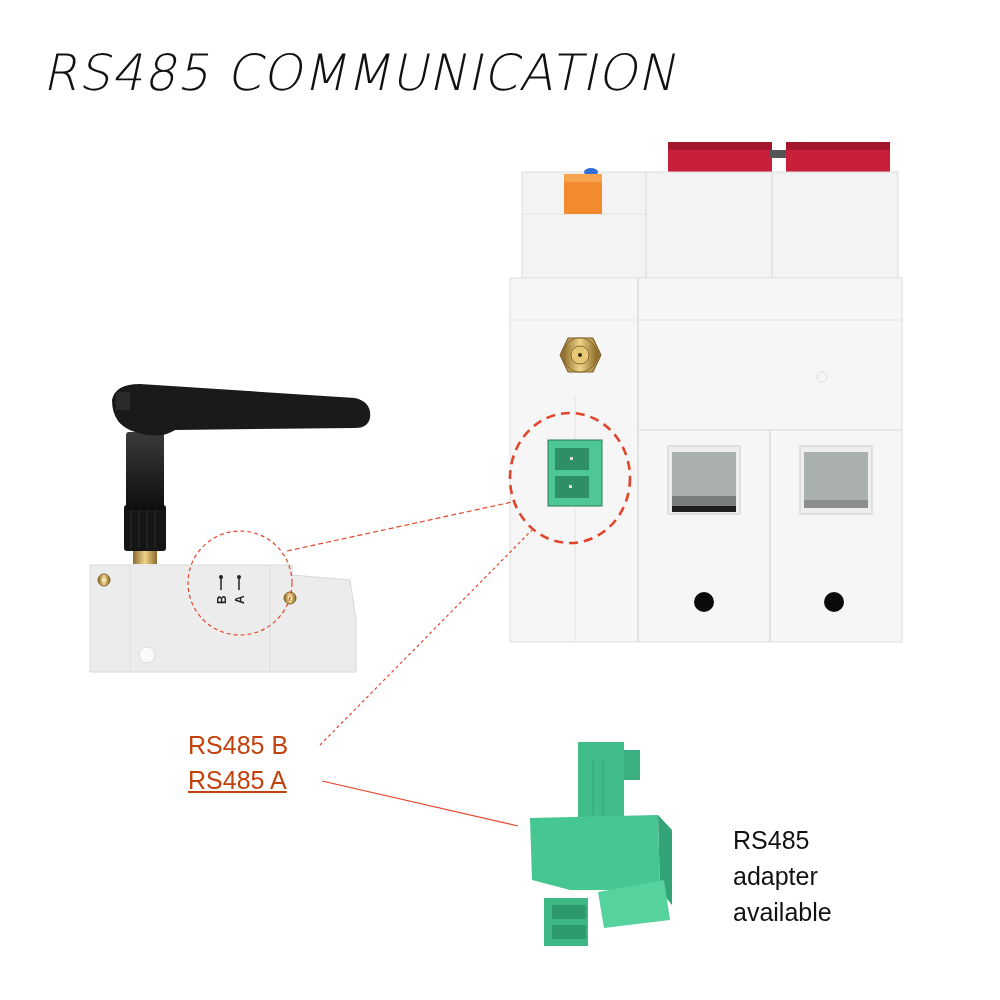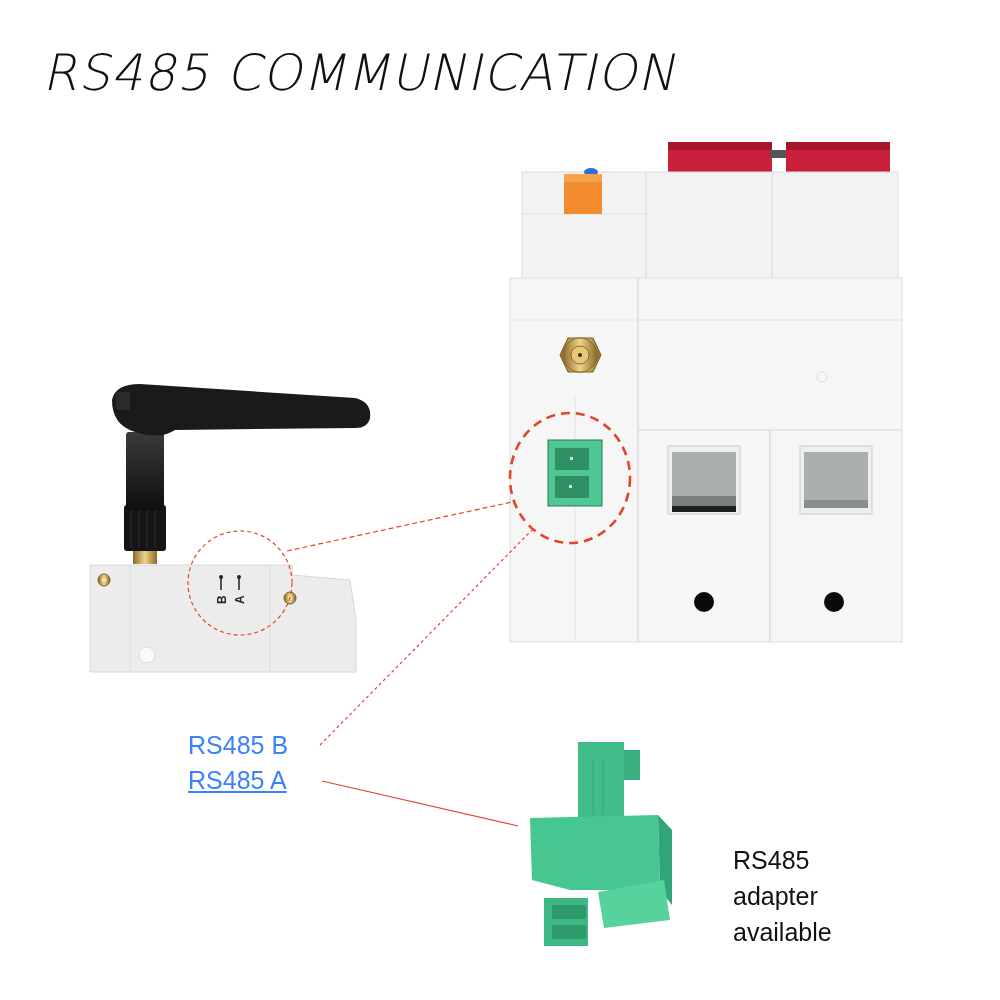--- a/index.html
+++ b/index.html
@@ -1,19 +1,19 @@
 <!DOCTYPE html>
 <html><head>
 <meta charset="utf-8">
 <style>
   html,body{margin:0;padding:0;background:#ffffff;}
   body{width:1000px;height:1000px;position:relative;overflow:hidden;font-family:"Liberation Sans",sans-serif;}
   .title{position:absolute;left:40px;top:44px;font-family:"DejaVu Sans",sans-serif;font-weight:200;font-size:50px;letter-spacing:1px;color:#111;transform:skewX(-12deg);transform-origin:left bottom;white-space:nowrap;font-stretch:condensed;}
-  .lbl{position:absolute;font-size:25px;color:#3b82f6;line-height:30px;}
-  .adapter-text{position:absolute;left:733px;top:822px;font-size:25px;line-height:36px;color:#111;margin-top:20px;}
+  .lbl{position:absolute;font-size:25px;color:#c2410c;line-height:30px;}
+  .adapter-text{position:absolute;left:733px;top:822px;font-size:25px;line-height:36px;color:#111;}
   svg{position:absolute;left:0;top:0;}
 </style>
 </head>
 <body>
 
 <div class="title">RS485 COMMUNICATION</div>
 
 <svg width="1000" height="1000" viewBox="0 0 1000 1000">
   <defs>
     <linearGradient id="brassG" x1="0" x2="1">

